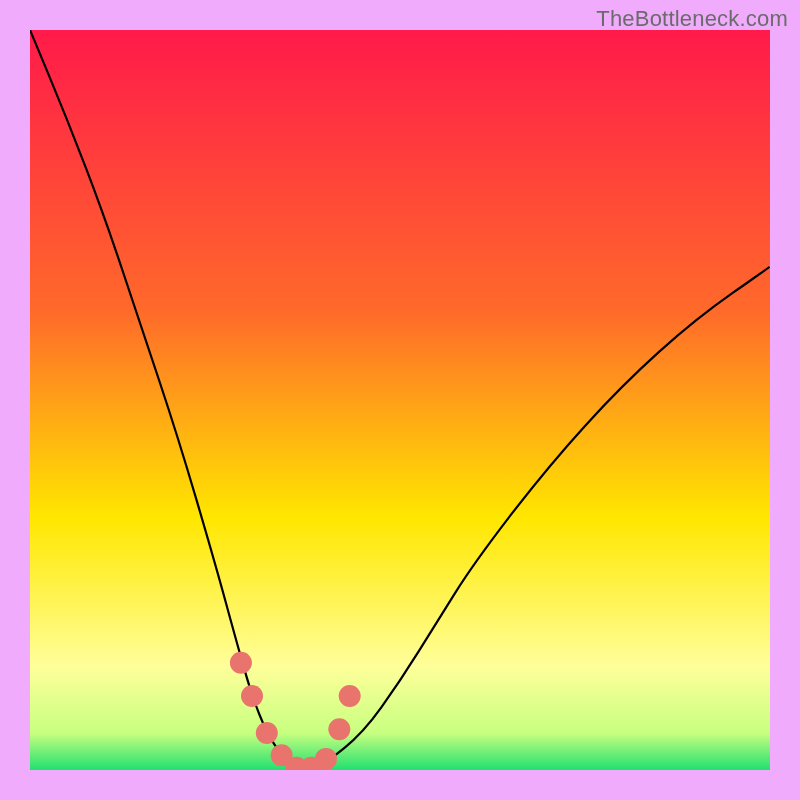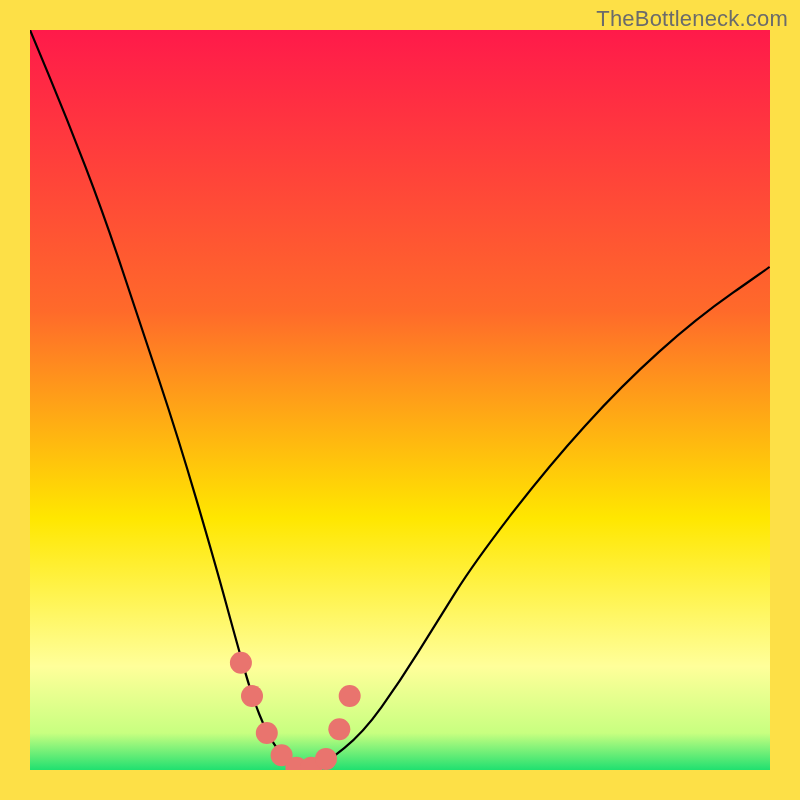--- a/index.html
+++ b/index.html
@@ -1,21 +1,21 @@
 <!DOCTYPE html>
 <html><head>
 <meta charset="utf-8">
 <style>
   * { margin: 0; padding: 0; box-sizing: border-box; }
   html, body { width: 800px; height: 800px; overflow: hidden; background: #000; }
   .frame {
     position: relative;
     width: 800px;
     height: 800px;
-    background: #fde047;
+    background: #f0abfc;
   }
   .plot-area {
     position: absolute;
     left: 30px;
     top: 30px;
     width: 740px;
     height: 740px;
   }
   .gradient-bg {
     position: absolute;

